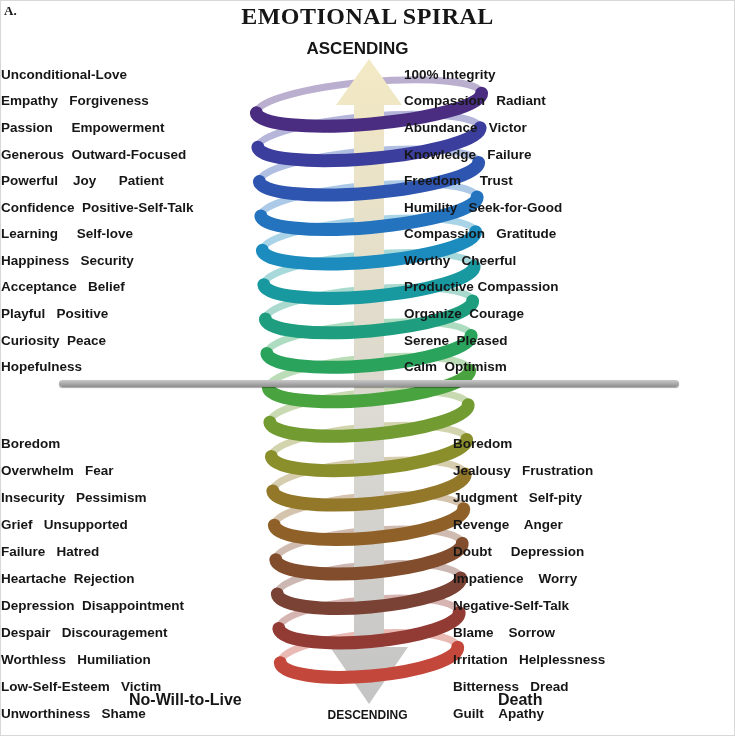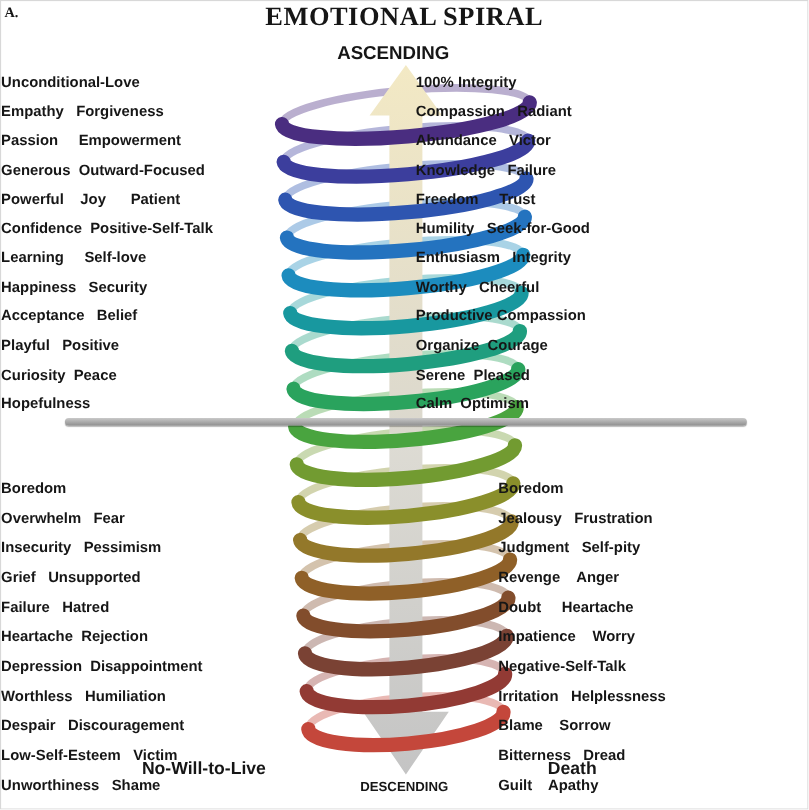--- a/index.html
+++ b/index.html
@@ -10,21 +10,21 @@
          font-family:"Liberation Serif",serif;font-size:24px;font-weight:bold;letter-spacing:.5px;z-index:2;}
   .asc-label{position:absolute;top:38px;left:-10px;width:100%;text-align:center;
              font-size:17px;font-weight:bold;z-index:2;}
   .svg-layer{position:absolute;top:0;left:0;z-index:1;pointer-events:none;}
   .rows{position:absolute;left:0;width:735px;display:flex;flex-direction:column;z-index:2;}
   #asc-rows{top:60px;height:319px;}
   #desc-rows{top:389px;height:297px;margin-top:40px;}
   .row{flex:1;display:flex;align-items:center;font-weight:bold;font-size:13.5px;white-space:pre;}
   .cell-left{width:290px;text-align:left;}
   #desc-rows .cell-left{width:284px;}
-  .cell-right{margin-left:87px;}
+  .cell-right{margin-left:113px;}
   #desc-rows .cell-right{margin-left:168px;}
   .divider{position:absolute;top:379px;left:58px;width:620px;height:7px;border-radius:4px;z-index:3;
            box-shadow:0 1px 1px rgba(0,0,0,.35);}
   .footer-left{position:absolute;top:690px;left:128px;font-size:16px;font-weight:bold;z-index:2;}
   .footer-desc{position:absolute;top:707px;left:0;width:100%;text-align:center;font-size:12px;font-weight:bold;z-index:2;}
   .footer-right{position:absolute;top:690px;left:497px;font-size:16px;font-weight:bold;z-index:2;}
 </style>
 </head>
 <body>
 
@@ -89,40 +89,40 @@
       </g>
   </svg>
 
   <div class="rows" id="asc-rows">
       <div class="row"><span class="cell-left">Unconditional-Love</span><span class="cell-right">100% Integrity</span></div>
       <div class="row"><span class="cell-left">Empathy   Forgiveness</span><span class="cell-right">Compassion   Radiant</span></div>
       <div class="row"><span class="cell-left">Passion     Empowerment</span><span class="cell-right">Abundance   Victor</span></div>
       <div class="row"><span class="cell-left">Generous  Outward-Focused</span><span class="cell-right">Knowledge   Failure</span></div>
       <div class="row"><span class="cell-left">Powerful    Joy      Patient</span><span class="cell-right">Freedom     Trust</span></div>
       <div class="row"><span class="cell-left">Confidence  Positive-Self-Talk</span><span class="cell-right">Humility   Seek-for-Good</span></div>
-      <div class="row"><span class="cell-left">Learning     Self-love</span><span class="cell-right">Enthusiasm   Integrity</span></div>
+      <div class="row"><span class="cell-left">Learning     Self-love</span><span class="cell-right">Compassion   Gratitude</span></div>
       <div class="row"><span class="cell-left">Happiness   Security</span><span class="cell-right">Worthy   Cheerful</span></div>
       <div class="row"><span class="cell-left">Acceptance   Belief</span><span class="cell-right">Productive Compassion</span></div>
       <div class="row"><span class="cell-left">Playful   Positive</span><span class="cell-right">Organize  Courage</span></div>
       <div class="row"><span class="cell-left">Curiosity  Peace</span><span class="cell-right">Serene  Pleased</span></div>
       <div class="row"><span class="cell-left">Hopefulness</span><span class="cell-right">Calm  Optimism</span></div>
     </div>
 
   <div class="divider" id="midline" style="background: linear-gradient(rgb(201, 201, 201), rgb(142, 142, 142));"></div>
 
   <div class="rows" id="desc-rows">
       <div class="row"><span class="cell-left">Boredom</span><span class="cell-right">Boredom</span></div>
       <div class="row"><span class="cell-left">Overwhelm   Fear</span><span class="cell-right">Jealousy   Frustration</span></div>
       <div class="row"><span class="cell-left">Insecurity   Pessimism</span><span class="cell-right">Judgment   Self-pity</span></div>
       <div class="row"><span class="cell-left">Grief   Unsupported</span><span class="cell-right">Revenge    Anger</span></div>
-      <div class="row"><span class="cell-left">Failure   Hatred</span><span class="cell-right">Doubt     Heartache</span></div>
+      <div class="row"><span class="cell-left">Failure   Hatred</span><span class="cell-right">Doubt     Depression</span></div>
       <div class="row"><span class="cell-left">Heartache  Rejection</span><span class="cell-right">Impatience    Worry</span></div>
       <div class="row"><span class="cell-left">Depression  Disappointment</span><span class="cell-right">Negative-Self-Talk</span></div>
+      <div class="row"><span class="cell-left">Despair   Discouragement</span><span class="cell-right">Blame    Sorrow</span></div>
       <div class="row"><span class="cell-left">Worthless   Humiliation</span><span class="cell-right">Irritation   Helplessness</span></div>
-      <div class="row"><span class="cell-left">Despair   Discouragement</span><span class="cell-right">Blame    Sorrow</span></div>
       <div class="row"><span class="cell-left">Low-Self-Esteem   Victim</span><span class="cell-right">Bitterness   Dread</span></div>
       <div class="row"><span class="cell-left">Unworthiness   Shame</span><span class="cell-right">Guilt    Apathy</span></div>
     </div>
 
   <div class="footer-left">No-Will-to-Live</div>
   <div class="footer-desc">DESCENDING</div>
   <div class="footer-right">Death</div>
 
 </div>
 

